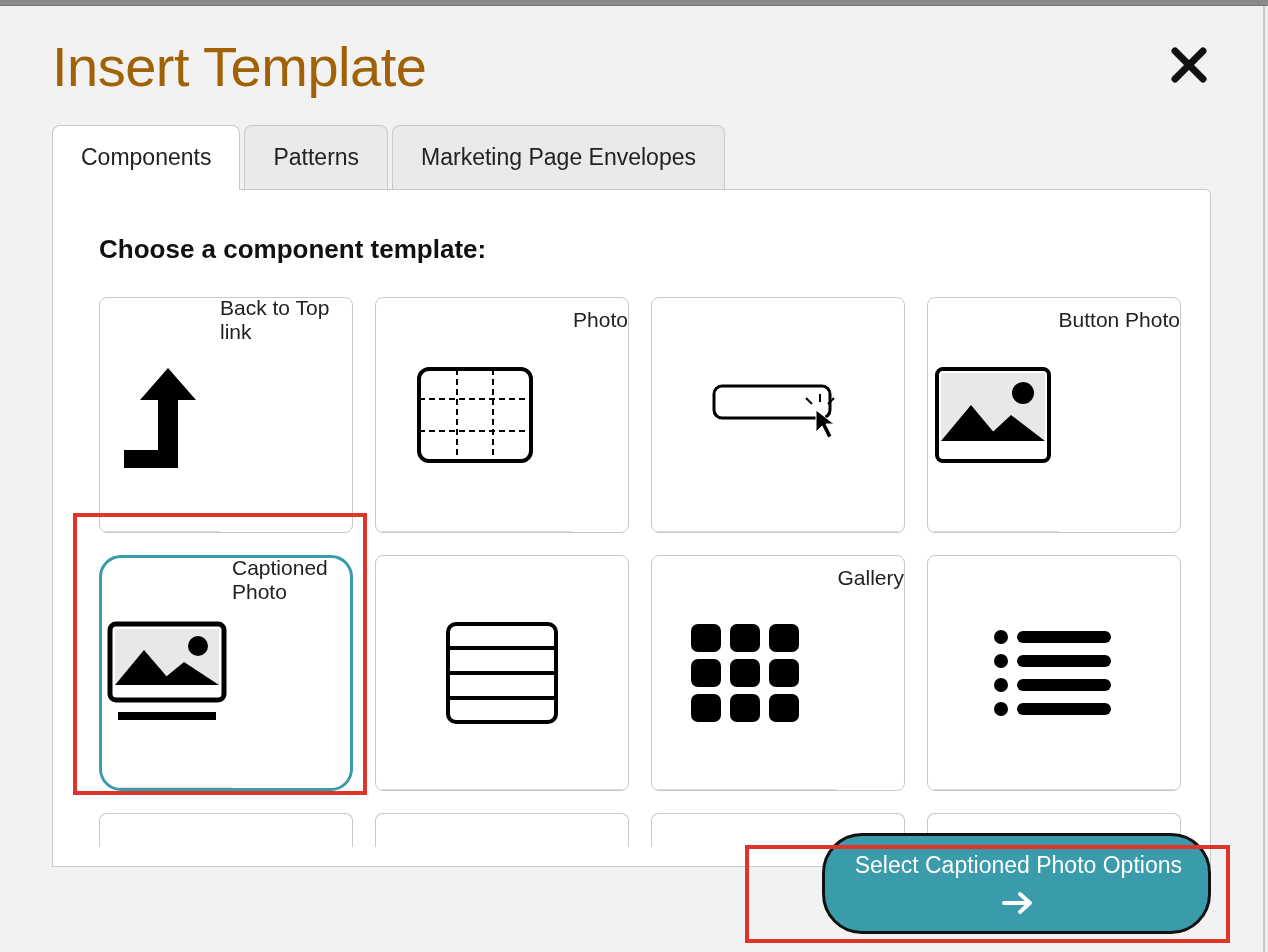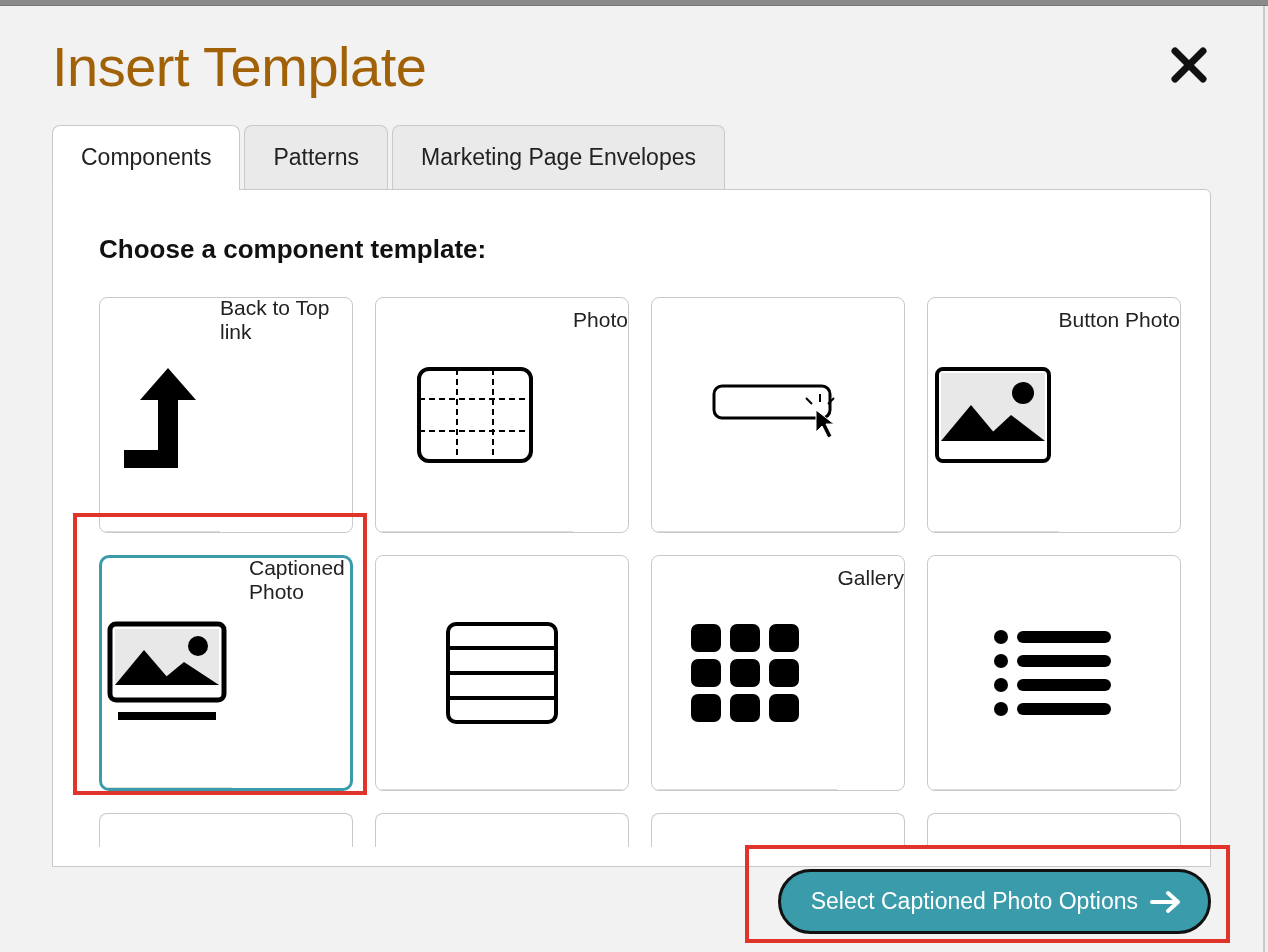--- a/index.html
+++ b/index.html
@@ -117,22 +117,21 @@
     .card-label {
       height: 44px;
       display: flex;
       align-items: center;
       justify-content: center;
       font-size: 21px;
       color: #222;
     }
     .card.selected {
       border: 3px solid #3a9bab;
-      border-radius: 10px;
-      gap: 17px;
+      border-radius: 22px;
     }
     .highlight-box-1 {
       position: absolute;
       border: 4px solid #e0332a;
       pointer-events: none;
       left: 73px;
       top: 513px;
       width: 294px;
       height: 282px;
     }
@@ -152,20 +151,21 @@
       background: #3a9bab;
       color: #fff;
       font-size: 23px;
       border: 3px solid #111;
       border-radius: 40px;
       padding: 16px 26px 16px 30px;
       display: flex;
       align-items: center;
       gap: 12px;
       cursor: pointer;
+      flex-direction: column;
     }
     .partial-card-row {
       display: grid;
       grid-template-columns: repeat(4, 254px);
       gap: 22px;
       margin-top: 22px;
     }
     .partial-card {
       width: 254px;
       height: 34px;

